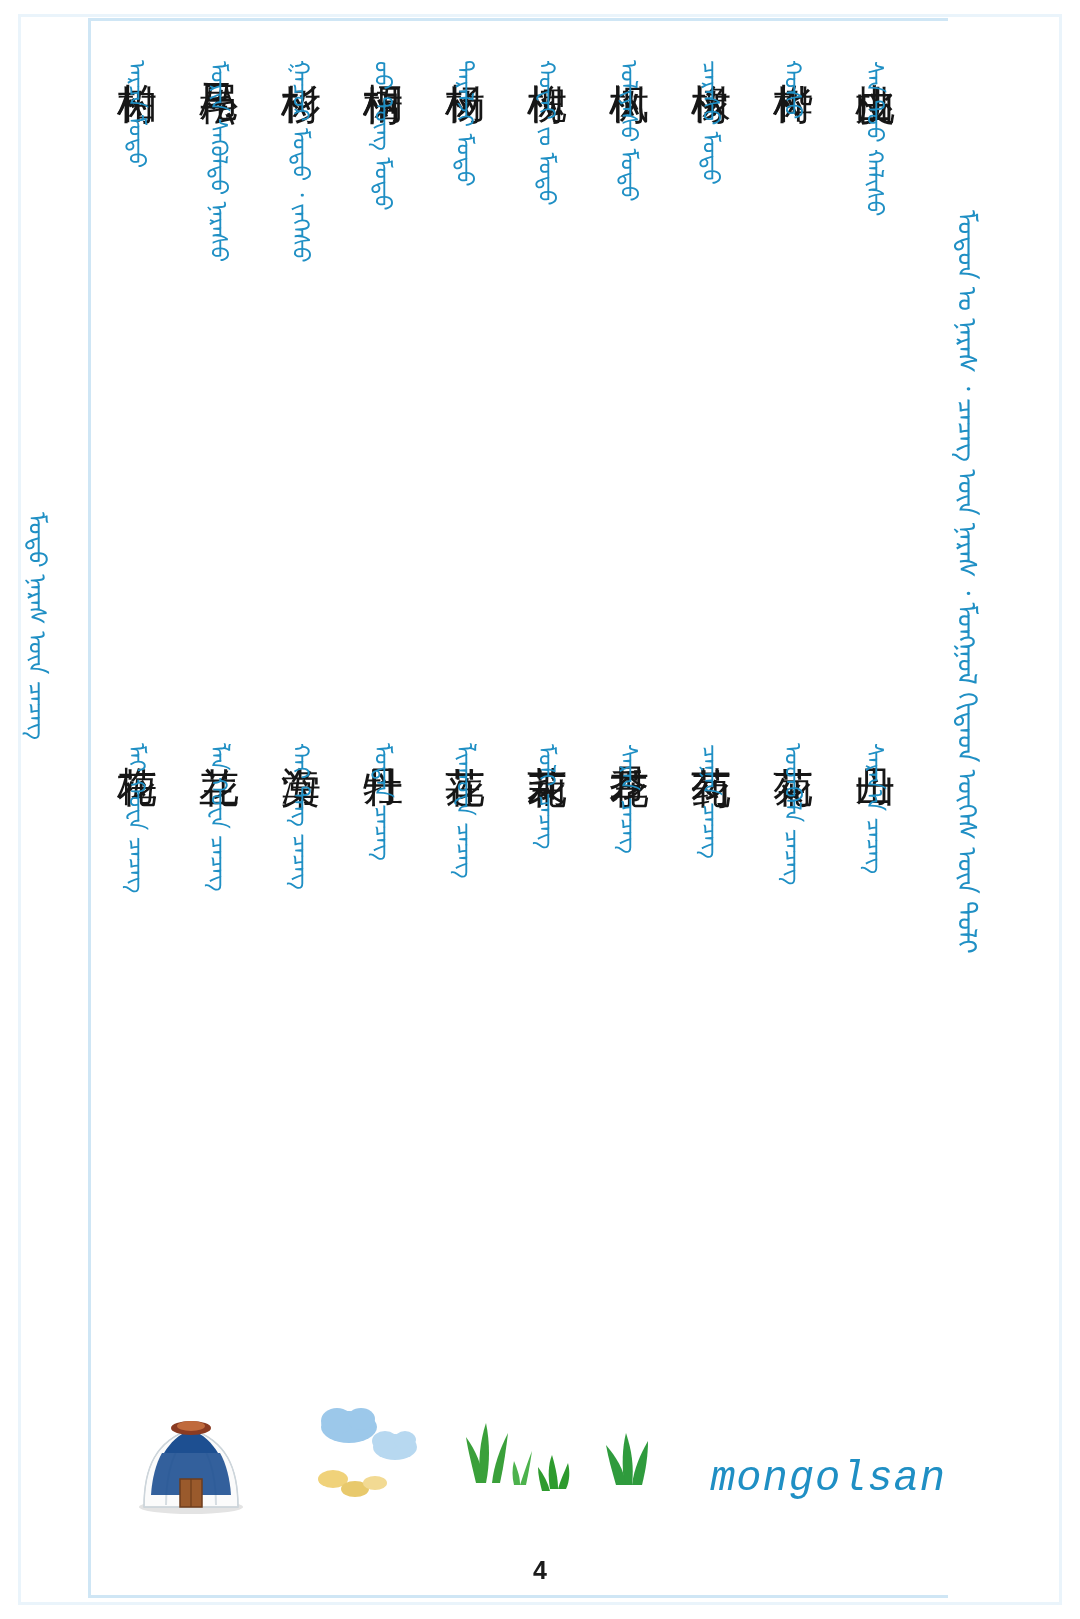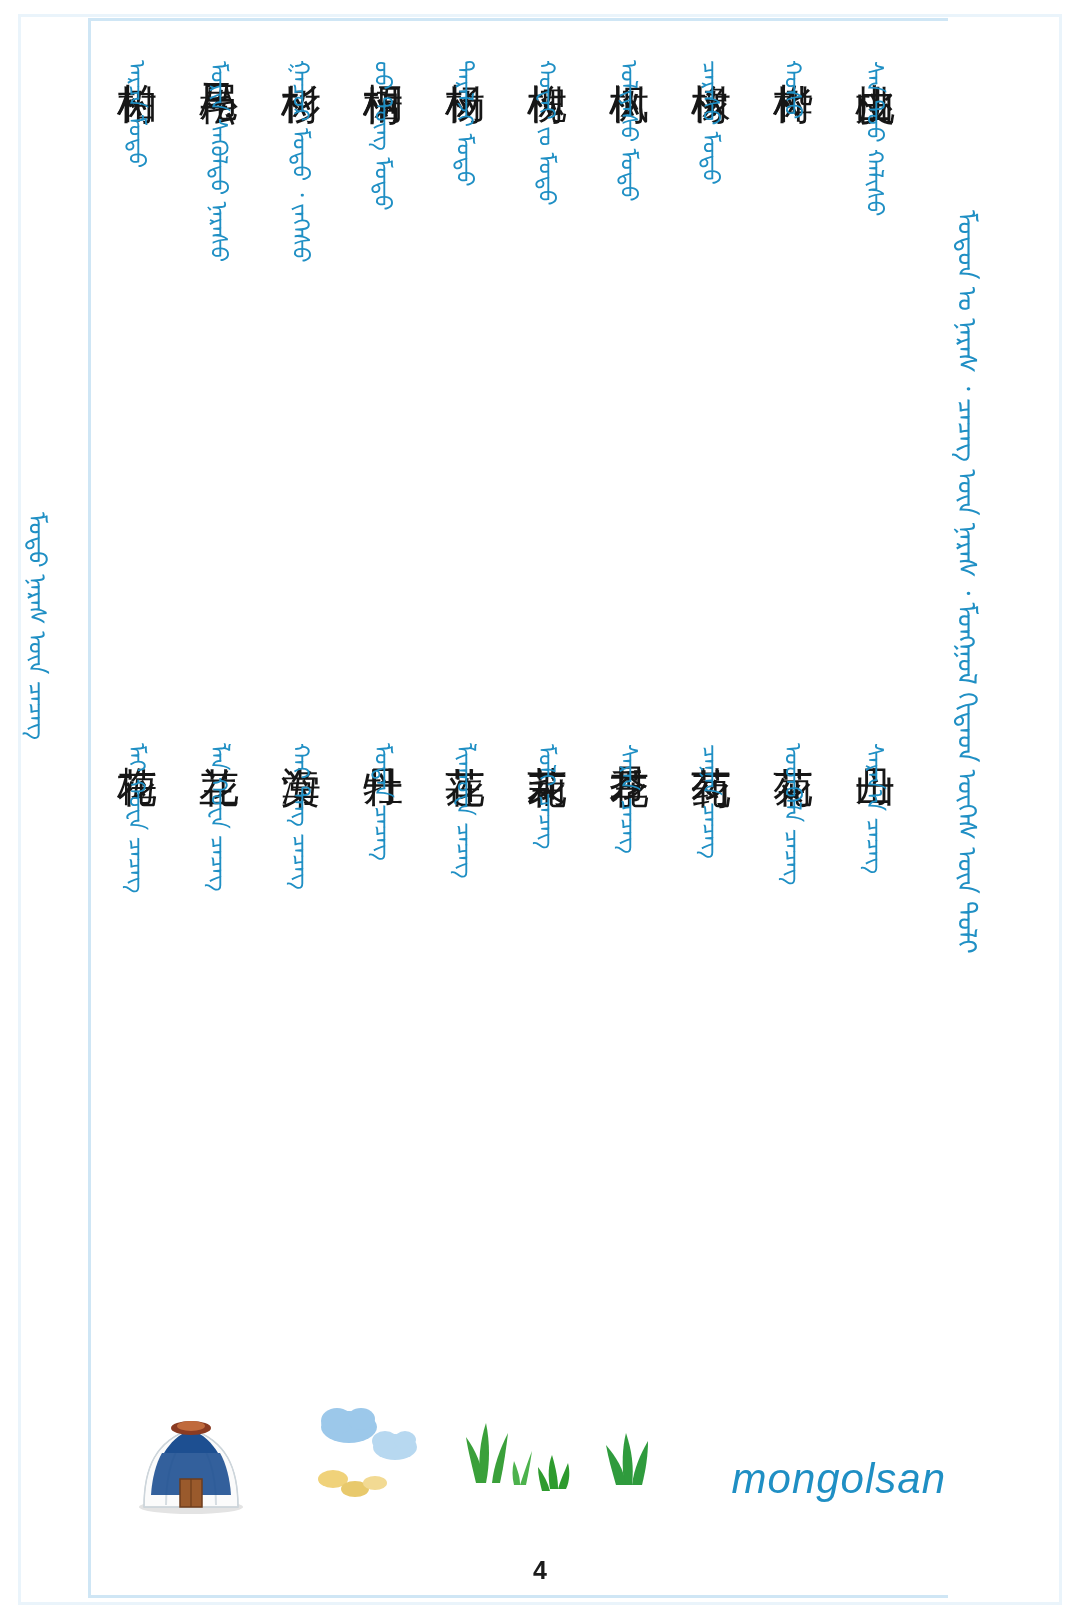--- a/index.html
+++ b/index.html
@@ -131,21 +131,21 @@
     position: absolute;
     left: 30px;
     bottom: 8px;
     width: 130px;
     height: 120px;
   }
   .brand {
     position: absolute;
     right: 10px;
     bottom: 20px;
-    font-family: Liberation Sans, sans-serif;
+    font-family: Liberation Mono, monospace;
     font-style: italic;
     font-size: 42px;
     color: #1f8fc4;
     letter-spacing: 1px;
   }
   .cloudgroup {
     position: absolute;
     left: 215px;
     bottom: 18px;
     width: 130px;

